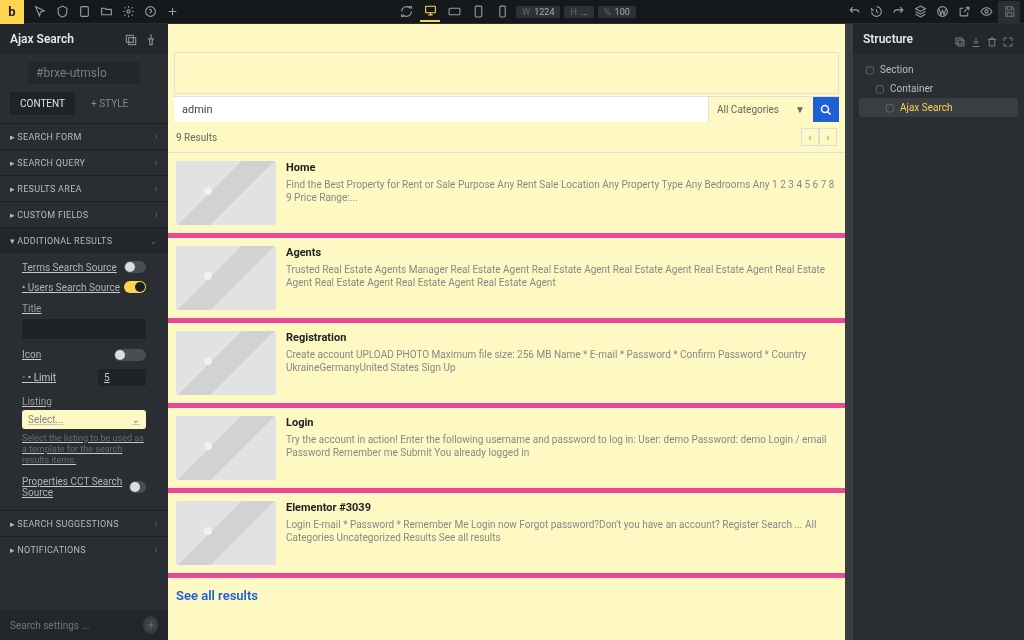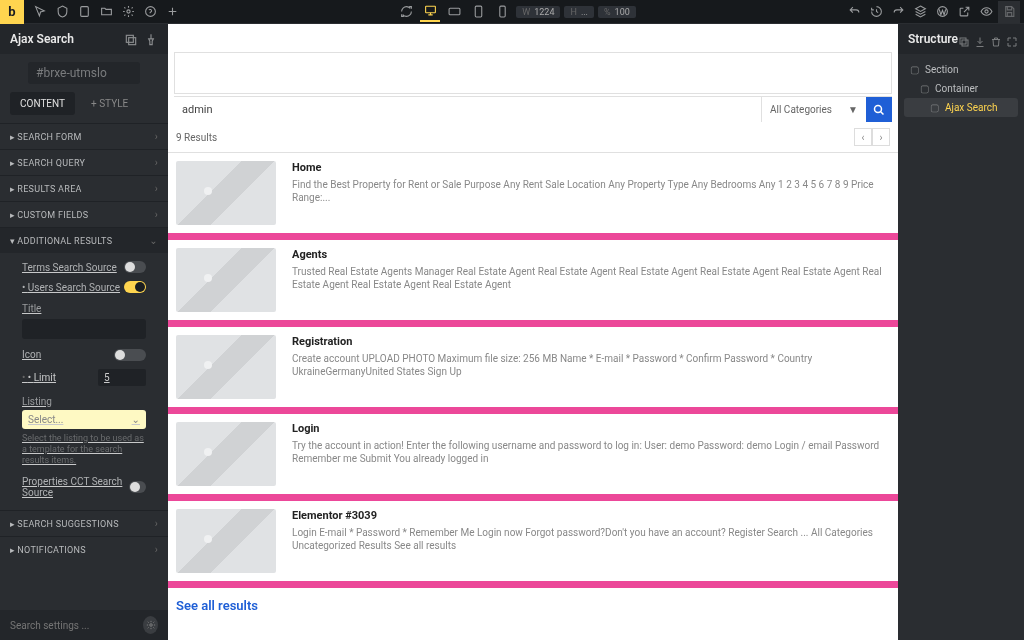--- a/index.html
+++ b/index.html
@@ -43,38 +43,38 @@
 .dotrow { display: flex; align-items: center; justify-content: space-between; padding: 4px 0; font-size: 10px; }
 .dotrow .dotlabel::before { content: "• "; color: #666; }
 .dotrow input { width: 48px; background: #1f2226; border: none; padding: 3px 6px; font-size: 10px; color: #ccc; border-radius: 2px; }
 .select-box { background: #fef9c3; padding: 4px 6px; border-radius: 3px; font-size: 10px; color: #888; display: flex; justify-content: space-between; align-items: center; cursor: pointer; margin-top: 2px; }
 .helptext { font-size: 9px; color: #6a6c6e; line-height: 1.25; margin-top: 4px; }
 .lp-footer { margin-top: auto; padding: 6px 10px; display: flex; align-items: center; background: #23262a; }
 .lp-footer input { flex: 1; background: transparent; border: none; font-size: 10px; color: #888; }
 .lp-footer .gear { width: 18px; height: 18px; border-radius: 50%; background: #3a3d41; display: flex; align-items: center; justify-content: center; color: #888; cursor: pointer; }
 
 .canvas { flex: 1; background: #3a3d41; padding: 0; display: flex; flex-direction: column; }
-.canvas-white { background: #ffffff; margin: 0 0 0 0; flex: 1; overflow: auto; color: #333; font-size: 11px; }
+.canvas-white { background: #fef9c3; margin: 0 8px 0 0; flex: 1; overflow: auto; color: #333; font-size: 11px; }
 .cform { border: 1px solid #e0e0e0; margin: 28px 6px 0; height: 42px; }
 .searchbar { display: flex; margin: 2px 6px 0; border-top: 1px solid #e0e0e0; }
 .searchbar input { flex: 1; border: none; padding: 6px 8px; font-size: 11px; color: #444; }
 .searchbar .catsel { width: 105px; border-left: 1px solid #e0e0e0; display: flex; align-items: center; justify-content: space-between; padding: 0 8px; font-size: 10px; color: #666; cursor: pointer; }
 .searchbar .sbtn { width: 26px; background: #1f5fd6; display: flex; align-items: center; justify-content: center; color: #fff; cursor: pointer; }
 .resbar { display: flex; align-items: center; justify-content: space-between; padding: 6px 8px; border-bottom: 1px solid #e0e0e0; font-size: 10px; color: #666; }
 .pager { display: flex; gap: 0; }
 .pager .pg { width: 18px; height: 18px; border: 1px solid #ddd; display: flex; align-items: center; justify-content: center; cursor: pointer; color: #888; }
-.result { display: flex; gap: 16px; padding: 8px; border-bottom: 7px solid #ec4899; }
+.result { display: flex; gap: 10px; padding: 8px; border-bottom: 5px solid #ec4899; }
 .result .thumb { width: 100px; height: 64px; background: linear-gradient(135deg,#e0e2e4 40%,#d0d2d4 40%,#d0d2d4 60%,#e0e2e4 60%); border-radius: 2px; position: relative; }
 .result .thumb::before { content: ""; position: absolute; width: 8px; height: 8px; border-radius: 50%; background: #f0f1f2; left: 28px; top: 26px; }
 .result .txt { flex: 1; }
 .result .rtitle { font-size: 11px; font-weight: 700; color: #222; margin-bottom: 4px; }
 .result .rdesc { font-size: 10px; color: #888; line-height: 1.3; }
 .seeall { padding: 10px 8px 14px; color: #1f5fd6; font-size: 13px; font-weight: 600; cursor: pointer; }
 
-.rightpanel { width: 126px; background: #2a2d31; display: flex; flex-direction: column; }
+.rightpanel { width: 171px; background: #2a2d31; display: flex; flex-direction: column; }
 .rp-header { display: flex; align-items: center; justify-content: space-between; padding: 8px 10px; background: #23262a; }
 .rp-title { font-size: 12px; font-weight: 600; color: #e8e8e8; }
 .rp-hicons { display: flex; gap: 4px; }
 .rp-hicons .ic { width: 12px; height: 12px; color: #7a7c7e; cursor: pointer; }
 .tree { padding: 6px 6px; }
 .tree-item { display: flex; align-items: center; gap: 5px; padding: 4px 6px; font-size: 10px; border-radius: 3px; cursor: pointer; color: #bcbec0; }
 .tree-item.lvl1 { padding-left: 16px; }
 .tree-item.lvl2 { padding-left: 26px; }
 .tree-item.sel { background: #3a3d41; color: #ffd54f; }
 .tree-item .ticon2 { width: 10px; color: #7a7c7e; }

